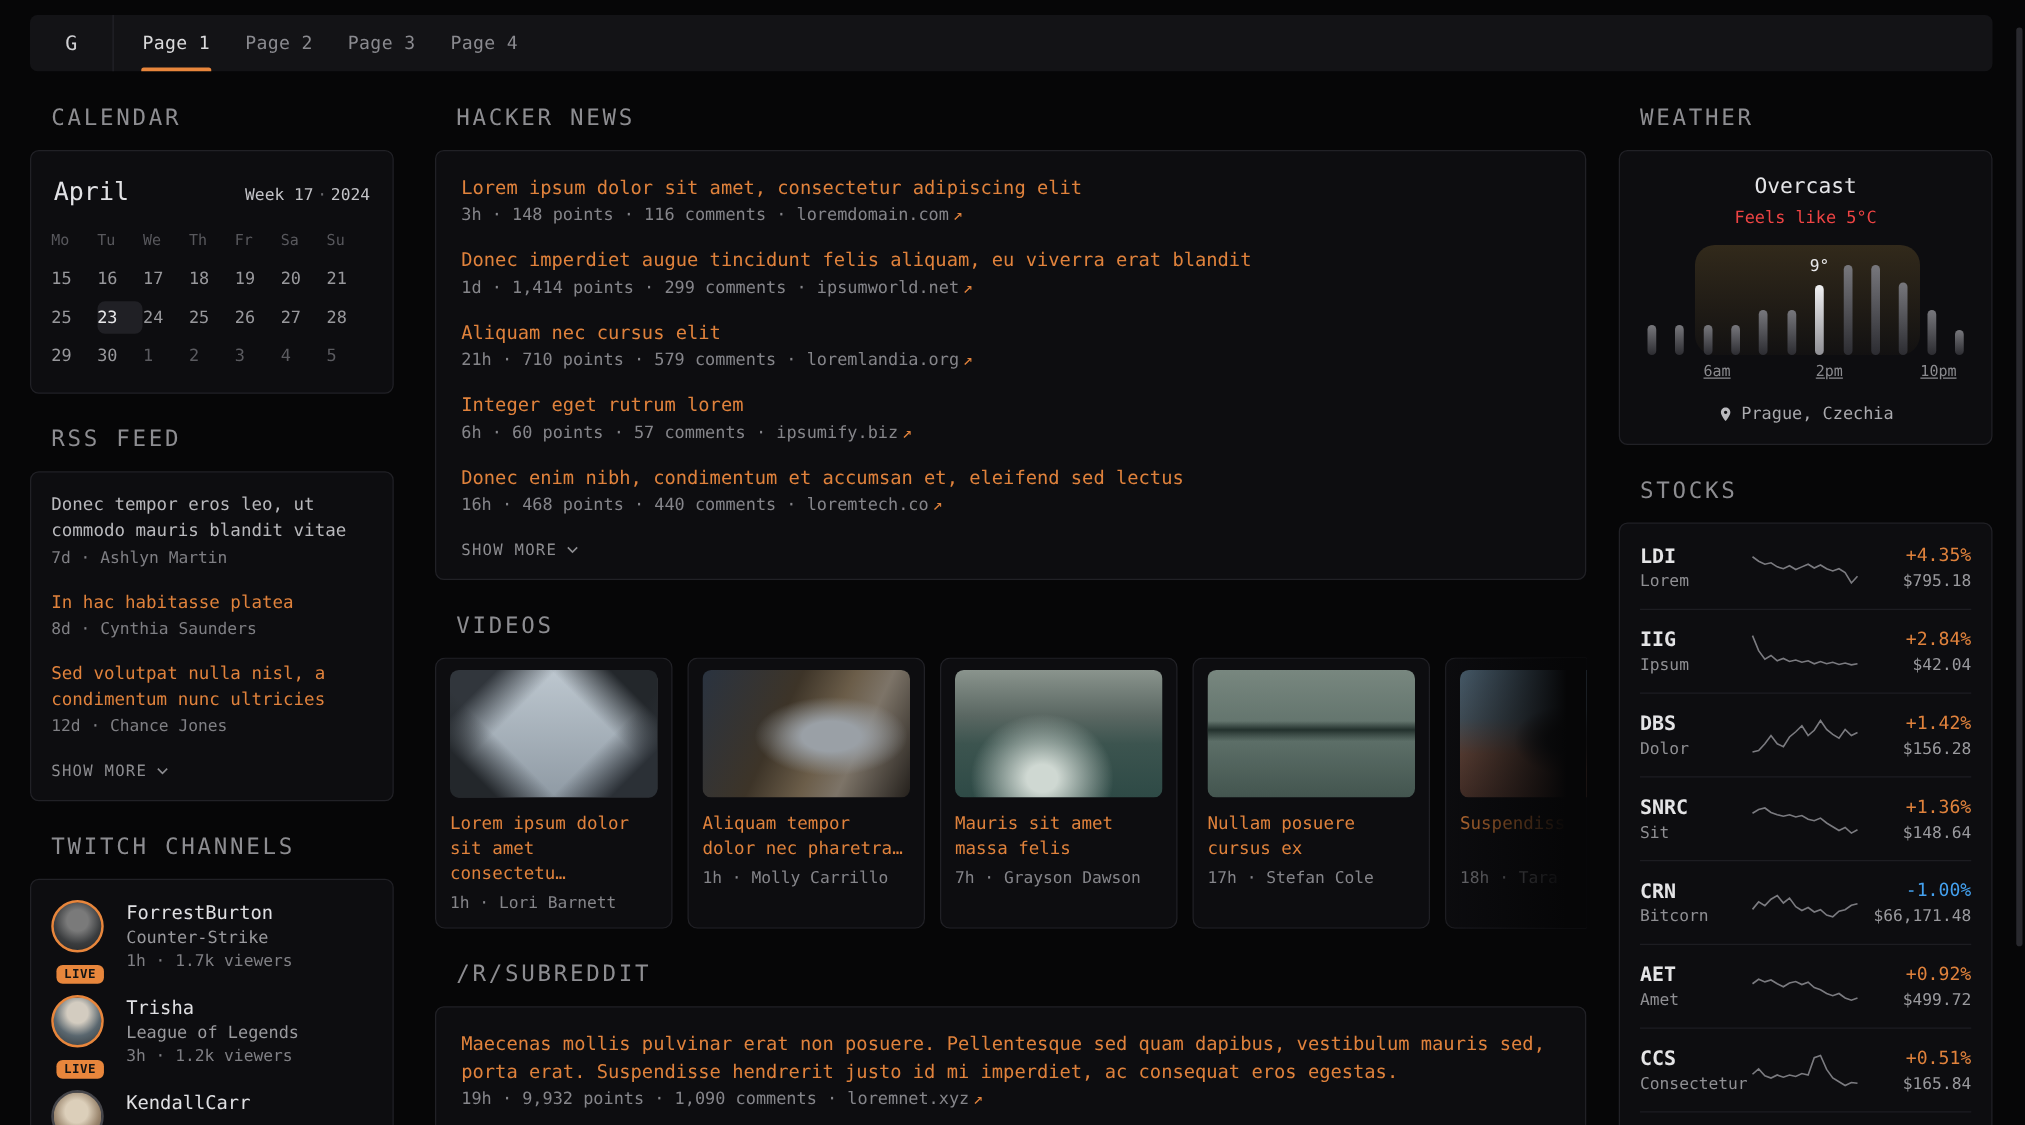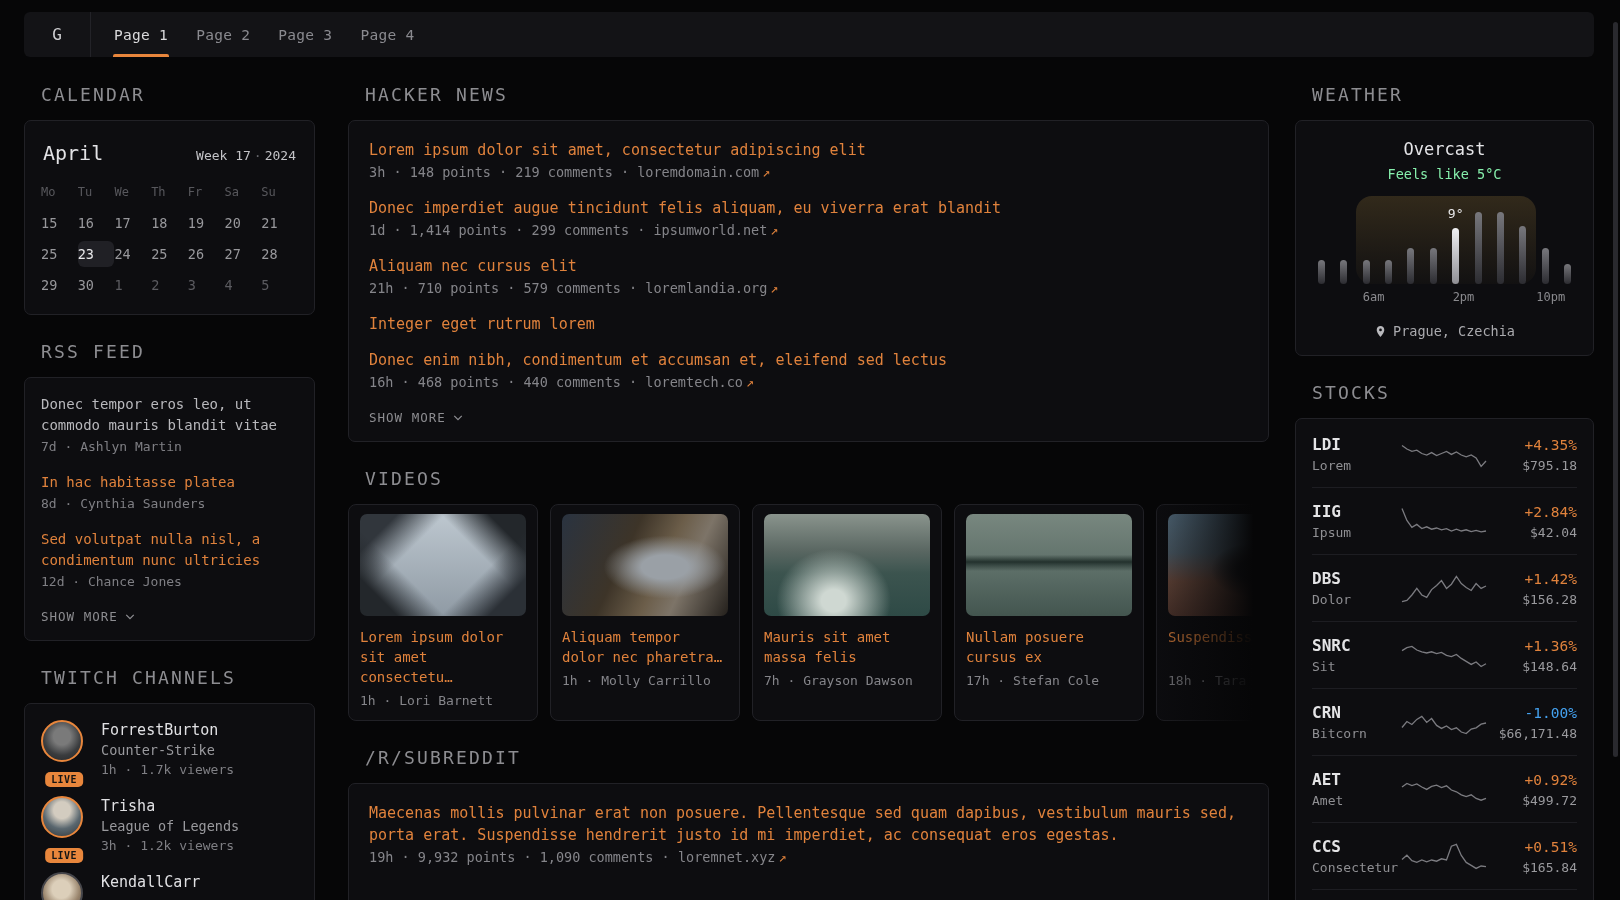--- a/index.html
+++ b/index.html
@@ -93,32 +93,32 @@
   .th-5 { background:
       radial-gradient(ellipse at 50% 55%,#1d1f22 0 11%,rgba(0,0,0,0) 34%),
       linear-gradient(#5a7487 0%,#51626e 38%,#6b4a3d 66%,#53382f 100%); }
   .video-title { font-size:14px; line-height:20px; color:#e0823c; min-height:40px; }
   .video-meta { font-size:13px; color:#85858a; margin-top:6px; }
   .videos-fade { position:absolute; top:0; right:0; bottom:0; width:130px;
     background:linear-gradient(90deg,rgba(6,6,7,0) 0%,#060607 88%); pointer-events:none; }
   
   .wx-card { text-align:center; padding:18px 16px 16px; }
   .wx-cond { font-size:17px; color:#e4e4e7; }
-  .wx-feels { font-size:13.5px; color:#86efac; margin-top:7px; }
+  .wx-feels { font-size:13.5px; color:#ef4444; margin-top:7px; }
   .wx-chart { position:relative; height:72px; margin:30px 6px 0; }
   .daylight { position:absolute; left:15%; width:71%; top:-16px; bottom:0;
     border-radius:16px; background:linear-gradient(rgba(145,115,55,.28),rgba(145,115,55,.04)); }
   .wbars { position:absolute; inset:0; display:flex; justify-content:space-between; align-items:flex-end; }
   .wbar { position:relative; width:7px; border-radius:4px;
     background:linear-gradient(180deg,#77777c,#2c2c31); }
   .wbar.hl { background:linear-gradient(180deg,#f0f0f2,#8f8f94); }
   .wbar-label { position:absolute; top:-22px; left:50%; transform:translateX(-50%);
     font-size:13px; color:#e8e8ea; white-space:nowrap; }
   .wx-xlabels { position:relative; height:16px; margin:6px 6px 0; font-size:12px; color:#8a8a8e; }
-  .wx-xlabels span { position:absolute; transform:translateX(-50%); }
+  .wx-xlabels span { position:absolute; transform:translateX(-50%);text-decoration:underline; }
   .wx-loc { display:flex; justify-content:center; align-items:center; gap:6px;
     margin-top:17px; font-size:13.5px; color:#aaaaae; }
   
   .stocks-card { padding:2px 16px; }
   .stock-row { display:flex; align-items:center; padding:13px 0 12px; }
   .stock-row + .stock-row { border-top:1px solid #1d1d22; }
   .stock-left { width:102px; }
   .stock-sym { font-size:16px; font-weight:bold; color:#e4e4e6; line-height:22px; }
   .stock-name { font-size:13px; color:#8f8f93; line-height:19px; }
   .stock-spark { flex:1; display:flex; justify-content:center; align-items:center; }
@@ -251,32 +251,33 @@
     </div>
   </div>
 
   <div class="col col-mid">
 
     <div class="section">
       <div class="sec-label">HACKER NEWS</div>
       <div class="card" style="padding:18px 20px 16px;">
         <div class="hn-item">
           <div class="hn-title">Lorem ipsum dolor sit amet, consectetur adipiscing elit</div>
-          <div class="hn-meta"><span>3h · 148 points · 219 comments ·</span> <span class="hn-domain">loremdomain.com</span><span class="ext-arrow">↗</span></div>
+          <div class="hn-meta"><span>3h · 148 points · 116 comments ·</span> <span class="hn-domain">loremdomain.com</span><span class="ext-arrow">↗</span></div>
         </div>
         <div class="hn-item">
           <div class="hn-title">Donec imperdiet augue tincidunt felis aliquam, eu viverra erat blandit</div>
           <div class="hn-meta"><span>1d · 1,414 points · 299 comments ·</span> <span class="hn-domain">ipsumworld.net</span><span class="ext-arrow">↗</span></div>
         </div>
         <div class="hn-item">
           <div class="hn-title">Aliquam nec cursus elit</div>
           <div class="hn-meta"><span>21h · 710 points · 579 comments ·</span> <span class="hn-domain">loremlandia.org</span><span class="ext-arrow">↗</span></div>
         </div>
         <div class="hn-item">
           <div class="hn-title">Integer eget rutrum lorem</div>
+          <div class="hn-meta"><span>6h · 60 points · 57 comments ·</span> <span class="hn-domain">ipsumify.biz</span><span class="ext-arrow">↗</span></div>
         </div>
         <div class="hn-item">
           <div class="hn-title">Donec enim nibh, condimentum et accumsan et, eleifend sed lectus</div>
           <div class="hn-meta"><span>16h · 468 points · 440 comments ·</span> <span class="hn-domain">loremtech.co</span><span class="ext-arrow">↗</span></div>
         </div>
         <div class="show-more">
           <span>SHOW MORE</span>
           <svg class="chev" viewBox="0 0 12 8">
               <polyline points="1.5,1.5 6,6 10.5,1.5" stroke="#8d8d91" stroke-width="1.5" fill="none"></polyline>
             </svg>

